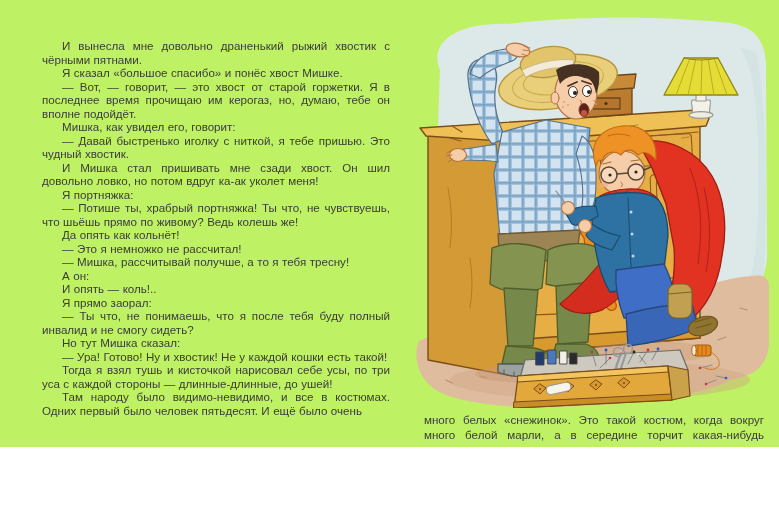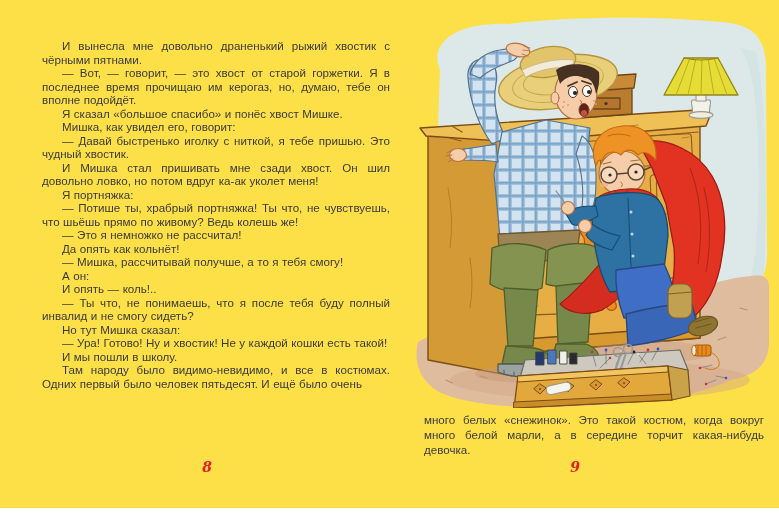--- a/index.html
+++ b/index.html
@@ -1,17 +1,17 @@
 <!DOCTYPE html>
 <html lang="ru"><head>
 <meta charset="utf-8">
 <style>
   html,body{margin:0;padding:0;background:#ffffff;}
   .spread{
-    position:relative;width:779px;height:508px;background:#fde047;
+    position:relative;width:779px;height:447px;background:#bef264;
     overflow:hidden;outline:1px solid #ededed;
     font-family:"Liberation Sans", sans-serif;color:#3b3b3b;
   }
   .page{position:absolute;top:0;height:522px;}
   .page-left{left:0;width:395px;}
   .page-right{left:395px;width:384px;}
   .text-col{
     position:absolute;left:42px;top:39px;width:348px;
     font-size:11.6px;line-height:13.5px;text-align:justify;
     letter-spacing:0;word-spacing:0.02em;hyphens:auto;-webkit-hyphens:auto;
@@ -30,36 +30,37 @@
   .illustration svg{display:block;width:370px;height:400px;}
 </style>
 </head>
 <body>
 
 <main class="spread">
 
   <section class="page page-left">
     <div class="text-col">
         <p class="para">И вынесла мне довольно драненький рыжий хвостик с чёрными пятнами.</p>
+        <p class="para">Я сказал «большое спасибо» и понёс хвост Мишке.</p>
         <p class="para">— Вот, — говорит, — это хвост от старой горжетки. Я в последнее время прочищаю им керогаз, но, думаю, тебе он вполне подойдёт.</p>
-        <p class="para">Я сказал «большое спасибо» и понёс хвост Мишке.</p>
         <p class="para">Мишка, как увидел его, говорит:</p>
         <p class="para">— Давай быстренько иголку с ниткой, я тебе пришью. Это чудный хвостик.</p>
         <p class="para">И Мишка стал пришивать мне сзади хвост. Он шил довольно ловко, но потом вдруг ка-ак уколет меня!</p>
         <p class="para">Я портняжка:</p>
         <p class="para">— Потише ты, храбрый портняжка! Ты что, не чувствуешь, что шьёшь прямо по живому? Ведь колешь же!</p>
+        <p class="para">Да опять как кольнёт!</p>
         <p class="para">— Это я немножко не рассчитал!</p>
-        <p class="para">Да опять как кольнёт!</p>
-        <p class="para">— Мишка, рассчитывай получше, а то я тебя смогу!</p>
+        <p class="para">— Мишка, рассчитывай получше, а то я тебя тресну!</p>
         <p class="para">А он:</p>
         <p class="para">И опять — коль!..</p>
+        <p class="para">Я прямо заорал:</p>
         <p class="para">— Ты что, не понимаешь, что я после тебя буду полный инвалид и не смогу сидеть?</p>
         <p class="para">Но тут Мишка сказал:</p>
         <p class="para">— Ура! Готово! Ну и хвостик! Не у каждой кошки есть такой!</p>
-        <p class="para">И мы пошли в школу.</p>
+        <p class="para">Тогда я взял тушь и кисточкой нарисовал себе усы, по три уса с каждой стороны — длинные-длинные, до ушей!</p>
         <p class="para">Там народу было видимо-невидимо, и все в костюмах. Одних первый было человек пятьдесят. И ещё было очень</p>
       </div>
     <div class="page-number page-number-left">8</div>
   </section>
 
   <section class="page page-right">
     <figure class="illustration">
       <svg viewBox="0 0 370 400" xmlns="http://www.w3.org/2000/svg" stroke-linejoin="round" stroke-linecap="round">
         <defs>
           <pattern id="plaid" width="13" height="13" patternUnits="userSpaceOnUse">

